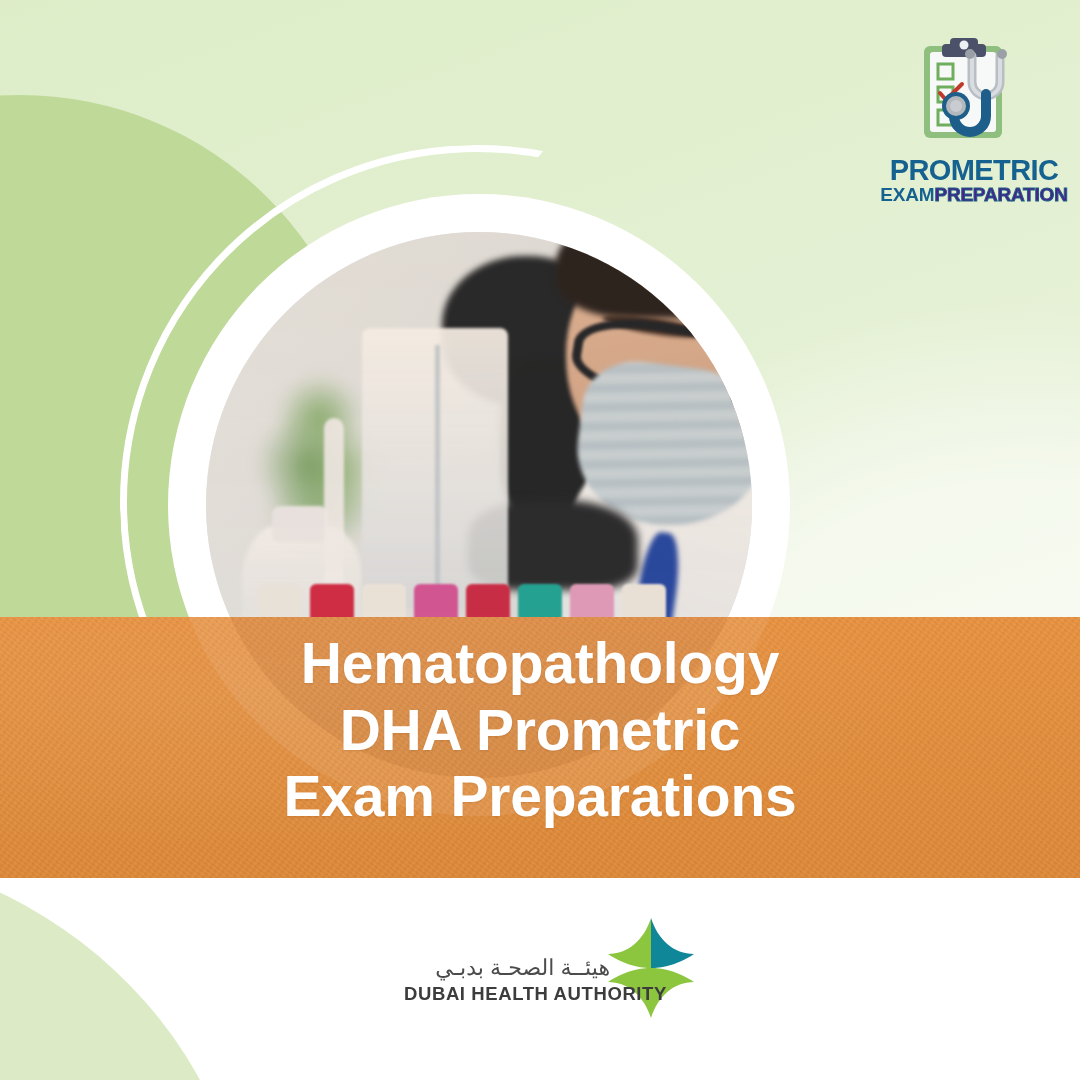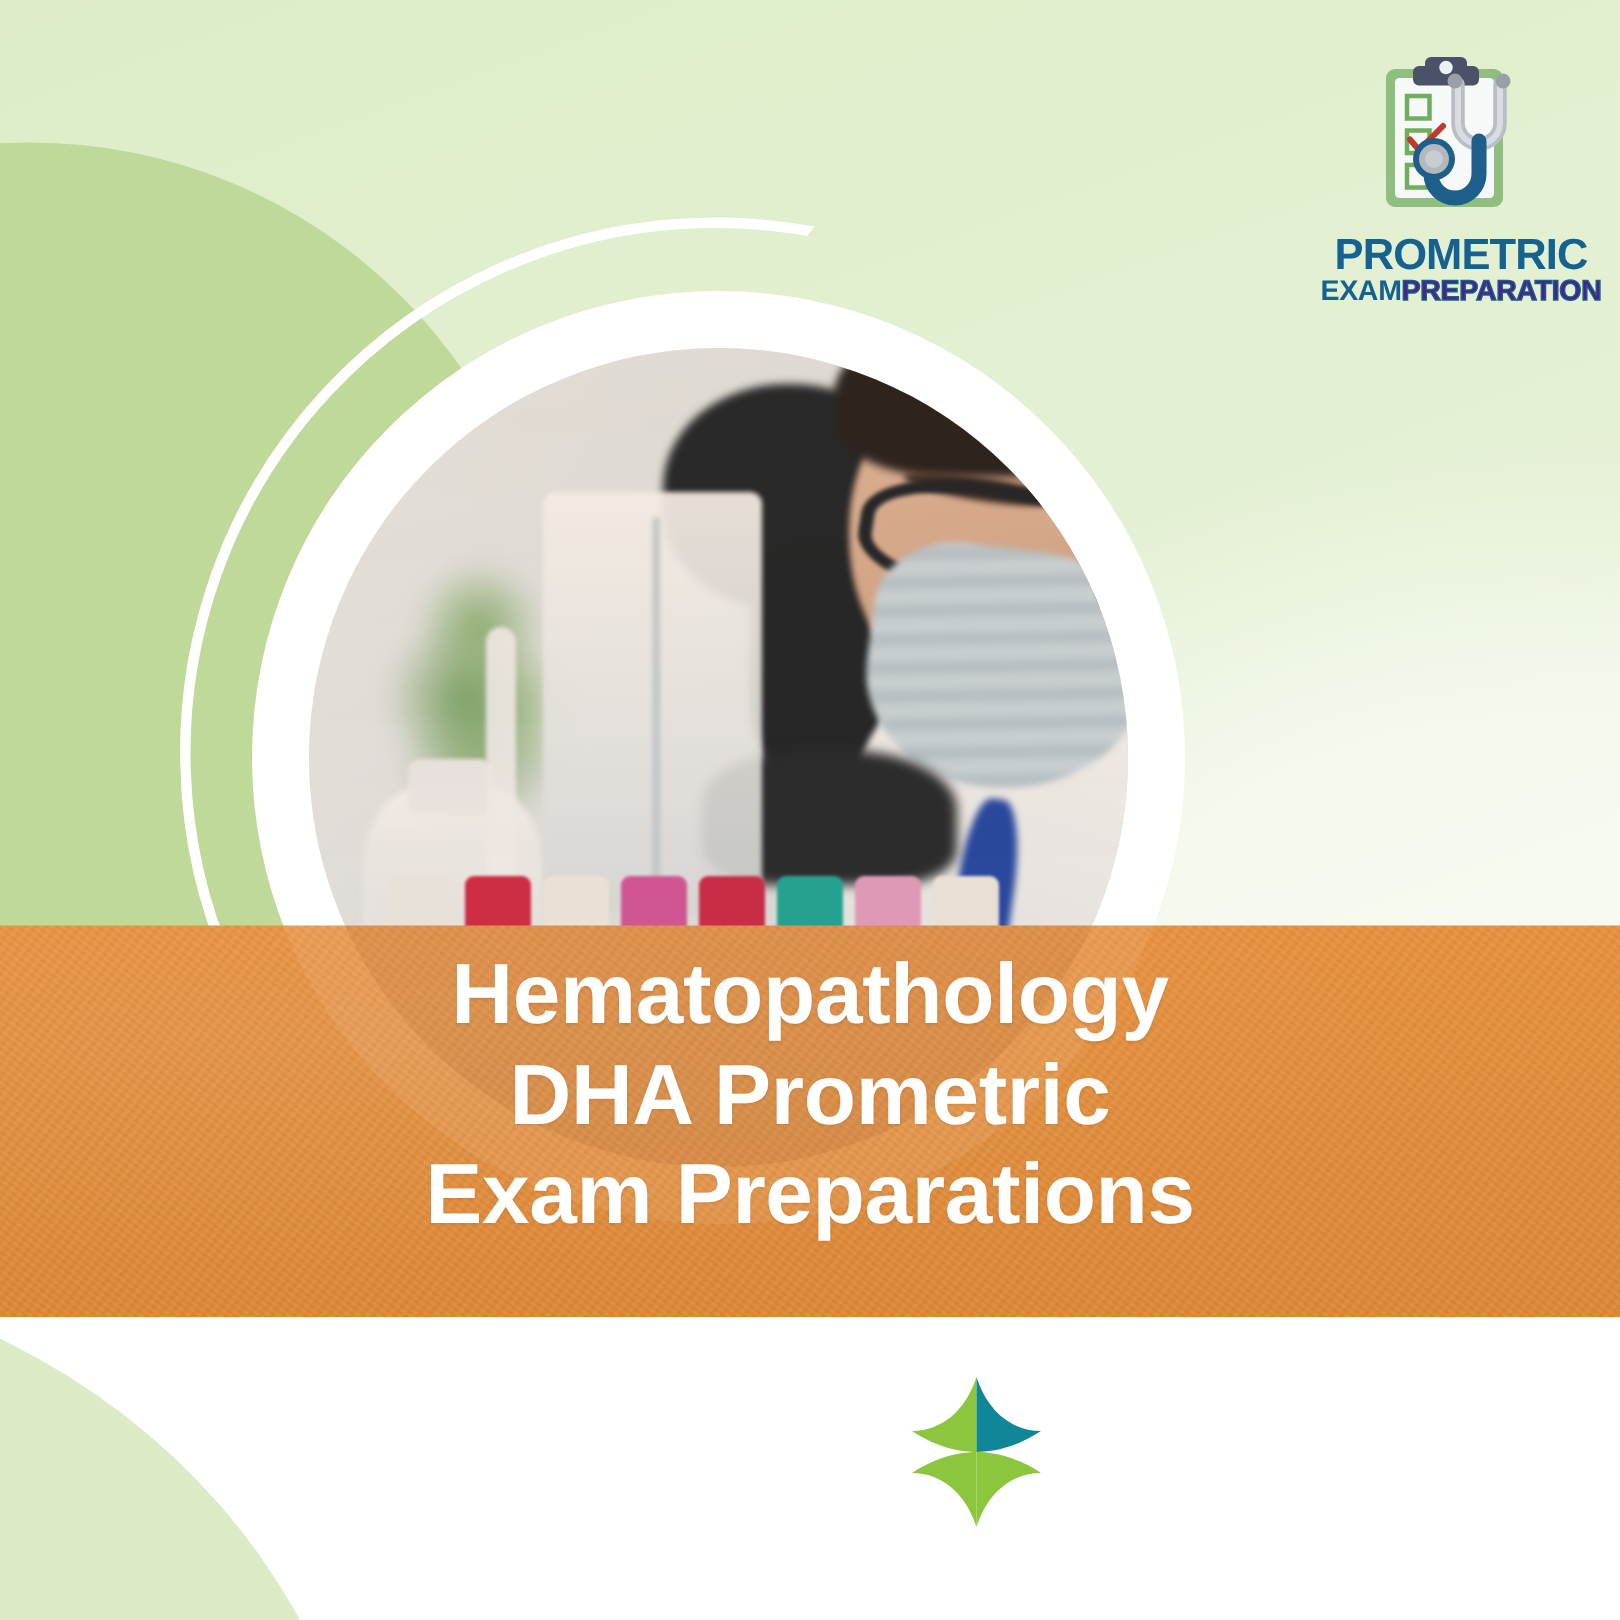--- a/index.html
+++ b/index.html
@@ -383,15 +383,19 @@
 
   <div class="dha">
     <div class="dha-star">
       <svg viewBox="0 0 86 100" width="86" height="100">
         <path d="M43 0 C43 30 43 44 43 50 C34 50 18 48 0 36 C20 36 36 22 43 0 Z" fill="#8cc63f"></path>
         <path d="M43 0 C43 30 43 44 43 50 C52 50 68 48 86 36 C66 36 50 22 43 0 Z" fill="#0f8799"></path>
         <path d="M43 100 C43 70 43 56 43 50 C34 50 18 52 0 64 C20 64 36 78 43 100 Z" fill="#8cc63f"></path>
         <path d="M43 100 C43 70 43 56 43 50 C52 50 68 52 86 64 C66 64 50 78 43 100 Z" fill="#8cc63f"></path>
       </svg>
     </div>
+    <div class="dha-text">
+      <span class="dha-ar">هيئــة الصحـة بدبـي</span>
+      <span class="dha-en">DUBAI HEALTH AUTHORITY</span>
+    </div>
   </div>
 
 </div>
 
 </body></html>

